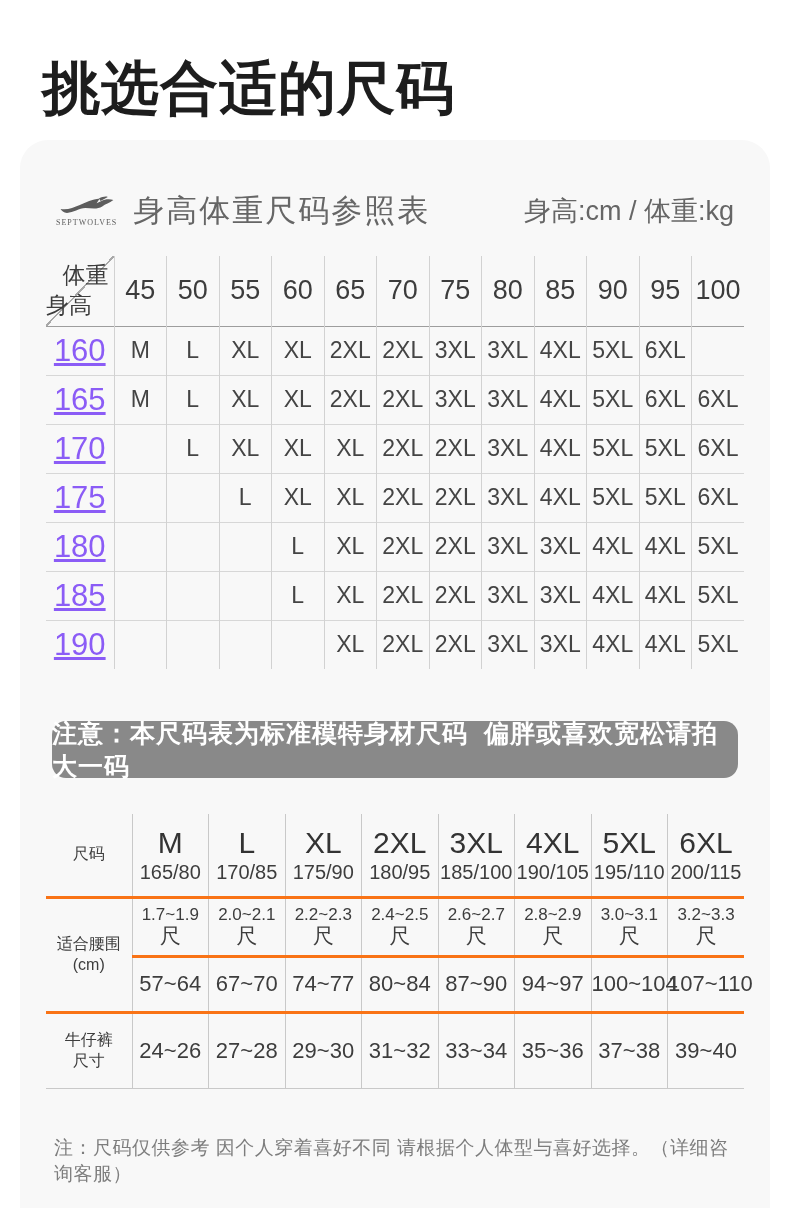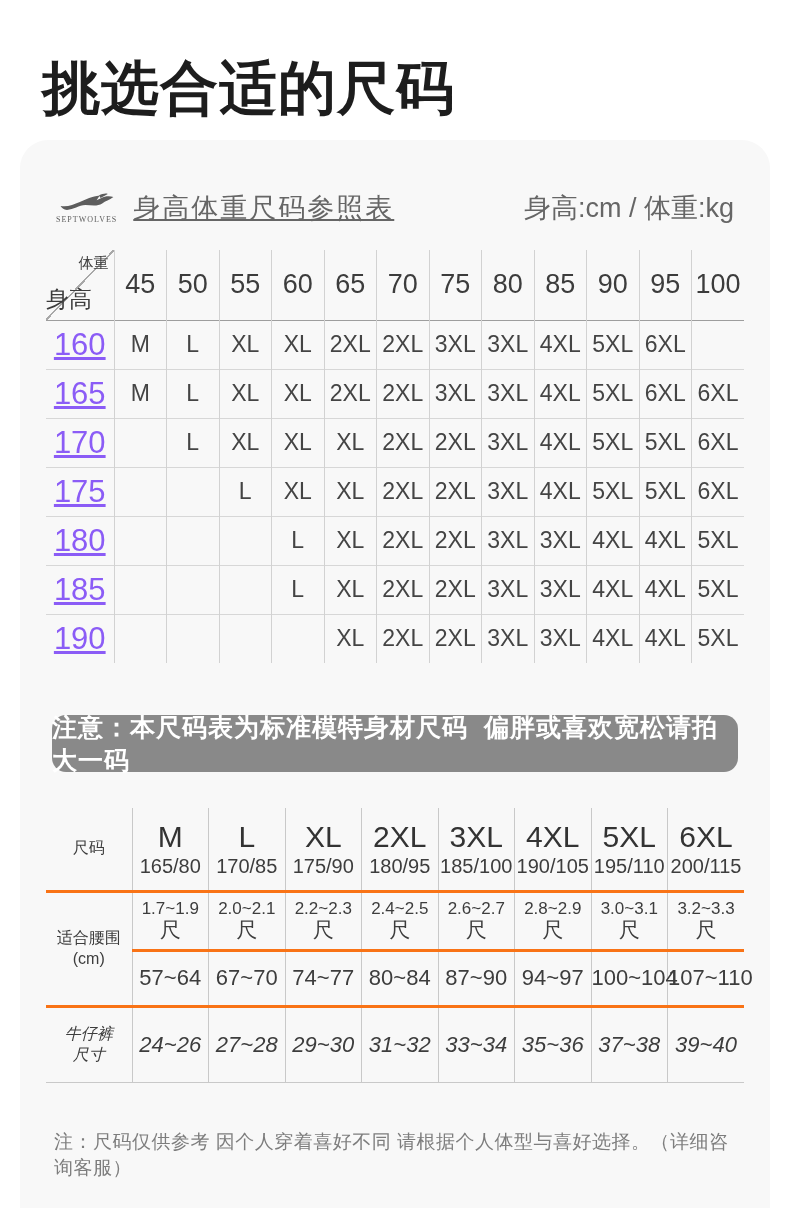--- a/index.html
+++ b/index.html
@@ -7,56 +7,56 @@
     font-family:"Liberation Sans","DejaVu Sans",sans-serif; }
   .title { margin:50px 0 0 42px; font-size:58px; font-weight:800; color:#1d1d1d; letter-spacing:1px; }
   .card { position:absolute; left:20px; top:140px; width:750px; height:1100px;
     background:#f8f8f8; border-radius:28px; padding:50px 26px 0 26px; }
 
   
   .card-head { display:flex; align-items:center; padding:0 10px; }
   .brand { display:flex; flex-direction:column; align-items:center; margin-right:16px;justify-content:space-between; }
   .brand svg { display:block; }
   .brand-name { font-size:8px; letter-spacing:1px; color:#5d5d5d; margin-top:1px; font-family:"Liberation Serif",serif; }
-  .head-label { font-size:27px; color:#666666; letter-spacing:2px;text-decoration:underline; }
+  .head-label { font-size:31px; color:#666666; letter-spacing:2px; }
   .head-units { margin-left:auto; font-size:27px; color:#666666; }
 
   
   table { border-collapse:collapse; width:100%; table-layout:fixed; }
   .matrix { margin-top:24px; }
   .matrix th, .matrix td { border-right:1px solid #d2d2d2; text-align:center; vertical-align:middle;
     font-weight:400; color:#444444; overflow:hidden; }
   .matrix th:last-child, .matrix td:last-child { border-right:none; }
   .matrix thead tr { height:70px; border-bottom:1px solid #9d9d9d; }
   .matrix thead th { font-size:27px; color:#3c3c3c; }
   .matrix tbody tr { height:49px; border-bottom:1px solid #d7d7d7; }
   .matrix tbody tr:last-child { border-bottom:none; }
   .matrix tbody th { font-size:31px; color:#8b5cf6;text-decoration:underline; }
   .matrix tbody td { font-size:23px; }
   .matrix col.label-col { width:68px; }
   .corner { position:relative;
     background:linear-gradient(to bottom right, transparent calc(50% - 0.8px), #a8a8a8 calc(50% - 0.8px), #a8a8a8 calc(50% + 0.8px), transparent calc(50% + 0.8px)); }
-  .corner-top { position:absolute; top:4px; right:5px; font-size:15px; color:#3c3c3c; }
+  .corner-top { position:absolute; top:4px; right:5px; font-size:23px; color:#3c3c3c; }
   .corner-bottom { position:absolute; bottom:5px; left:0px; font-size:23px; color:#3c3c3c; }
 
   
   .notice { margin:52px 6px 0 6px; height:57px; background:#898989; border-radius:14px;
     display:flex; align-items:center; justify-content:center; color:#ffffff;
     font-size:25px; font-weight:700; letter-spacing:1px; white-space:pre-wrap; }
 
   
   .detail { margin-top:36px; }
   .detail th, .detail td { border-right:1px solid #c9c9c9; border-bottom:3px solid #f97316;
     text-align:center; vertical-align:middle; font-weight:400; color:#3d3d3d; }
   .detail th:last-child, .detail td:last-child { border-right:none; }
   .detail col.label-col { width:86px; }
   .detail .hdr-row { height:83px; }
   .detail .chi-row { height:59px; }
   .detail .cm-row { height:56px; }
-  .detail .jeans-row { height:76px;font-style:italic; }
+  .detail .jeans-row { height:76px; }
   .detail .jeans-row th, .detail .jeans-row td { border-bottom:1px solid #c9c9c9; }
   .size-name { display:block; font-size:30px; color:#333333; line-height:1.1; }
   .size-hw { display:block; font-size:20px; color:#3d3d3d; margin-top:2px; }
   .lbl { display:block; font-size:16px; color:#3d3d3d; line-height:1.3; }
   .chi-range { display:block; font-size:17px; line-height:1.1; }
   .chi-unit { display:block; font-size:21px; line-height:1.1; }
   .cm-val, .jeans-val { font-size:22px; }
 
   .footnote { margin:46px 8px 0 8px; font-size:19px; color:#7d7d7d; letter-spacing:0.5px; }
 </style>

